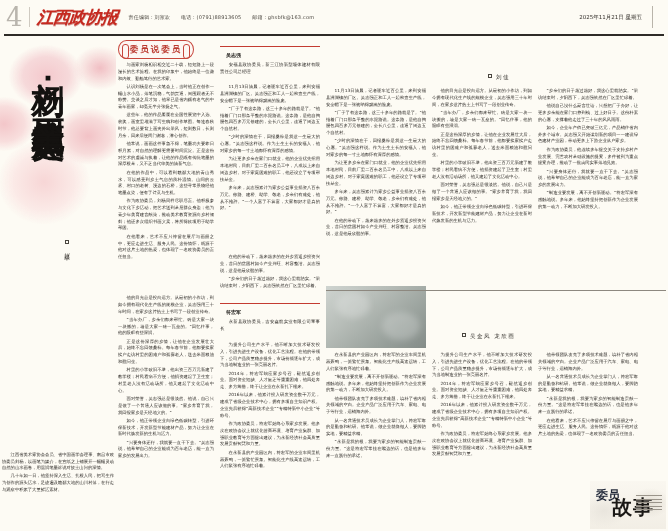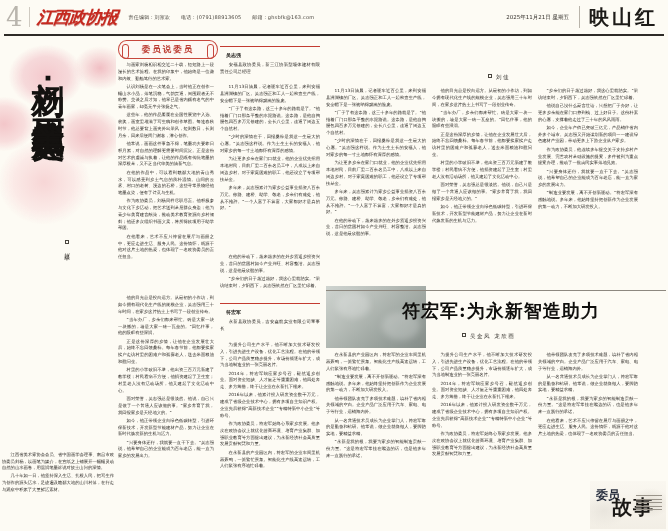--- a/index.html
+++ b/index.html
@@ -109,21 +109,21 @@
     position: absolute;
     font-size: 4.3px; line-height: 1.58; color: #2b2825;
     text-align: justify; overflow: hidden;
     font-family: "DejaVu Sans", sans-serif;
   }
   .col p { text-indent: 2em; margin-bottom: 1.5px; }
 
   
   .banner {
     position: absolute; left: 118px; top: 40px;
-    width: 100px; height: 19px; text-decoration: underline;
+    width: 76px; height: 19px; text-decoration: underline;
   }
   .banner-frame {
     position: absolute; inset: 0;
     border: 1px solid #c7463c;
     border-radius: 9px 9px 9px 9px / 10px 10px 10px 10px;
     background: #fdf7f3;
   }
   .banner-frame:before, .banner-frame:after {
     content: ""; position: absolute; top: 3px; width: 5px; height: 13px;
     border: 1px solid #c7463c; border-radius: 3px;
@@ -223,21 +223,20 @@
     <div class="vrule"></div>
     <div class="paper-logo">江西政协报</div>
     <div class="masthead-meta">
       <span>责任编辑：刘家欢</span>
       <span>电话：(0791)88913605</span>
       <span>邮箱：ghsbfk@163.com</span>
     </div>
     <div class="masthead-right">
       <div class="issue-date">2025年11月21日  星期五</div>
       <div class="vrule2"></div>
-      <div class="section-name">映山红</div>
     </div>
   </div>
   <div class="head-rule"></div>
 
   <div class="left-feature">
     <div class="flower-bg"></div>
     <div class="vheadline">刘杨：用画笔绘就自然之美</div>
     <div class="left-byline">
       <span class="sq"></span><span>赵卓</span>
     </div>
@@ -334,21 +333,20 @@
     <p>“只要身体还行，我就要一直干下去。”吴志强说，他希望自己的企业能成为百年老店，能一直为家乡的发展出力。</p>
     <p>“制造业要发展，离不开创新驱动。”符宏军深有感触地说。多年来，他始终坚持把创新作为企业发展的第一动力，不断加大研发投入。</p>
   </div>
 
   <div class="photo" style="left:326px; top:286px; width:100px; height:62px;">
     <div class="blotch" style="left:10px; top:6px; width:34px; height:26px;"></div>
     <div class="blotch" style="left:56px; top:26px; width:38px; height:28px;"></div>
   </div>
 
   <div class="thin-rule" style="left:326px; top:290px; width:340px;"></div>
-  <div class="headline-main" style="left:402px; top:299px; font-size:18px;">符宏军:为永新智造助力</div>
   <div class="byline" style="left:462px; top:333px;">
     <span class="sq"></span><span>吴金凤  龙欣画</span>
   </div>
 
   <div class="col" style="left:326px; top:352px; width:100px; height:175px;">
     <p>在永新县的产业园区内，符宏军的企业车间里机器轰鸣，一派繁忙景象。智能化生产线高速运转，工人们紧张有序地忙碌着。</p>
     <p>“制造业要发展，离不开创新驱动。”符宏军深有感触地说。多年来，他始终坚持把创新作为企业发展的第一动力，不断加大研发投入。</p>
     <p>他带领团队攻克了多项技术难题，填补了省内相关领域的空白。企业产品广泛应用于汽车、家电、电子等行业，远销海内外。</p>
     <p>从一名普通技术员成长为企业掌门人，符宏军靠的是勤奋和钻研。他常说，做企业就像做人，要脚踏实地，要精益求精。</p>
     <p>“永新是我的根，我要为家乡的智能制造贡献一份力量。”这是符宏军常挂在嘴边的话，也是他多年来一直践行的承诺。</p>

